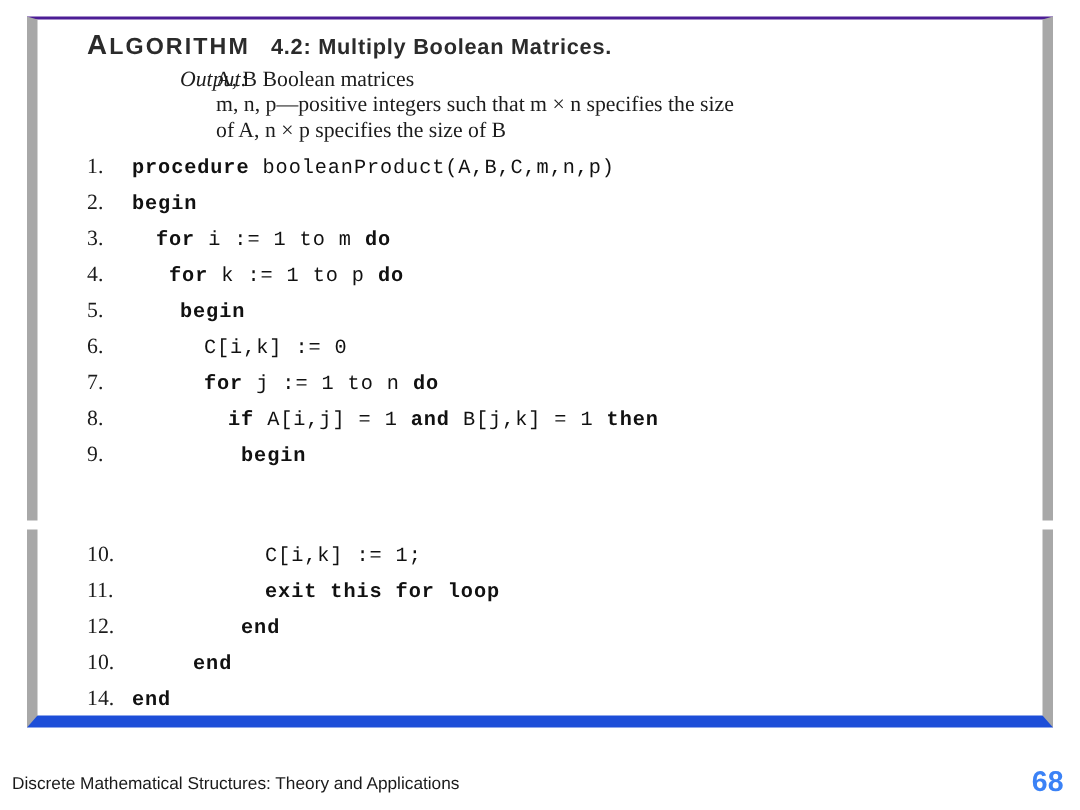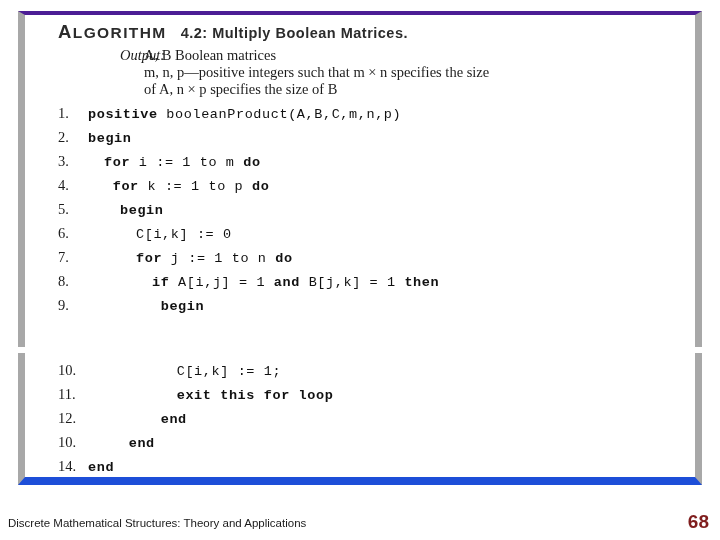--- a/index.html
+++ b/index.html
@@ -25,21 +25,21 @@
 
   .panel {
     position: relative;
     background: #ffffff;
     border: 1px solid #3a3a3a;
     border-left: 7px solid #a8a8a8;
     border-right: 7px solid #a8a8a8;
     box-sizing: border-box;
   }
   .panel-top {
-    border-top: 4px solid #4c1d95;
+    border-top: 2px solid #4c1d95;
     border-bottom: 0;
     padding: 6px 0 2px 0;
     height: 336px;
   }
   .panel-bottom {
     border-top: 0;
     border-bottom: 8px solid #1d4ed8;
     margin-top: 6px;
     padding: 2px 0 6px 0;
     height: 132px;
@@ -140,21 +140,21 @@
     color: #1a1a1a;
     white-space: nowrap;
   }
   .footer-page {
     position: absolute;
     right: 11px;
     bottom: 7px;
     font-family: "Liberation Sans", sans-serif;
     font-weight: bold;
     font-size: 19px;
-    color: #7f1d1d;
+    color: #3b82f6;
   }
 </style>
 </head>
 <body>
 
 <div class="figure-stack">
 
   <div class="panel panel-top">
 
     <div class="algo-head">
@@ -169,21 +169,21 @@
           <div class="io-line">A, B Boolean matrices</div>
           <div class="io-line">m, n, p—positive integers such that m × n specifies the size</div>
           <div class="io-line">of A, n × p specifies the size of B</div>
         </div>
       </div>
 
 
     </div>
 
     <div class="code" id="code-upper">
-        <div class="code-line"><span class="ln">1.</span><span class="src" style="padding-left: 0px;"><span class="kw">positive</span><span> </span><span>booleanProduct(A,B,C,m,n,p)</span></span></div>
+        <div class="code-line"><span class="ln">1.</span><span class="src" style="padding-left: 0px;"><span class="kw">procedure</span><span> </span><span>booleanProduct(A,B,C,m,n,p)</span></span></div>
         <div class="code-line"><span class="ln">2.</span><span class="src" style="padding-left: 0px;"><span class="kw">begin</span></span></div>
         <div class="code-line"><span class="ln">3.</span><span class="src" style="padding-left: 16px;"><span class="kw">for</span><span> </span><span>i</span><span> </span><span>:=</span><span> </span><span>1</span><span> </span><span>to</span><span> </span><span>m</span><span> </span><span class="kw">do</span></span></div>
         <div class="code-line"><span class="ln">4.</span><span class="src" style="padding-left: 16px;"><span></span><span> </span><span class="kw">for</span><span> </span><span>k</span><span> </span><span>:=</span><span> </span><span>1</span><span> </span><span>to</span><span> </span><span>p</span><span> </span><span class="kw">do</span></span></div>
         <div class="code-line"><span class="ln">5.</span><span class="src" style="padding-left: 32px;"><span class="kw">begin</span></span></div>
         <div class="code-line"><span class="ln">6.</span><span class="src" style="padding-left: 48px;"><span>C[i,k]</span><span> </span><span>:=</span><span> </span><span>0</span></span></div>
         <div class="code-line"><span class="ln">7.</span><span class="src" style="padding-left: 48px;"><span class="kw">for</span><span> </span><span>j</span><span> </span><span>:=</span><span> </span><span>1</span><span> </span><span>to</span><span> </span><span>n</span><span> </span><span class="kw">do</span></span></div>
         <div class="code-line"><span class="ln">8.</span><span class="src" style="padding-left: 64px;"><span class="kw">if</span><span> </span><span>A[i,j]</span><span> </span><span>=</span><span> </span><span>1</span><span> </span><span class="kw">and</span><span> </span><span>B[j,k]</span><span> </span><span>=</span><span> </span><span>1</span><span> </span><span class="kw">then</span></span></div>
         <div class="code-line"><span class="ln">9.</span><span class="src" style="padding-left: 64px;"><span></span><span> </span><span class="kw">begin</span></span></div>
       </div>
 

